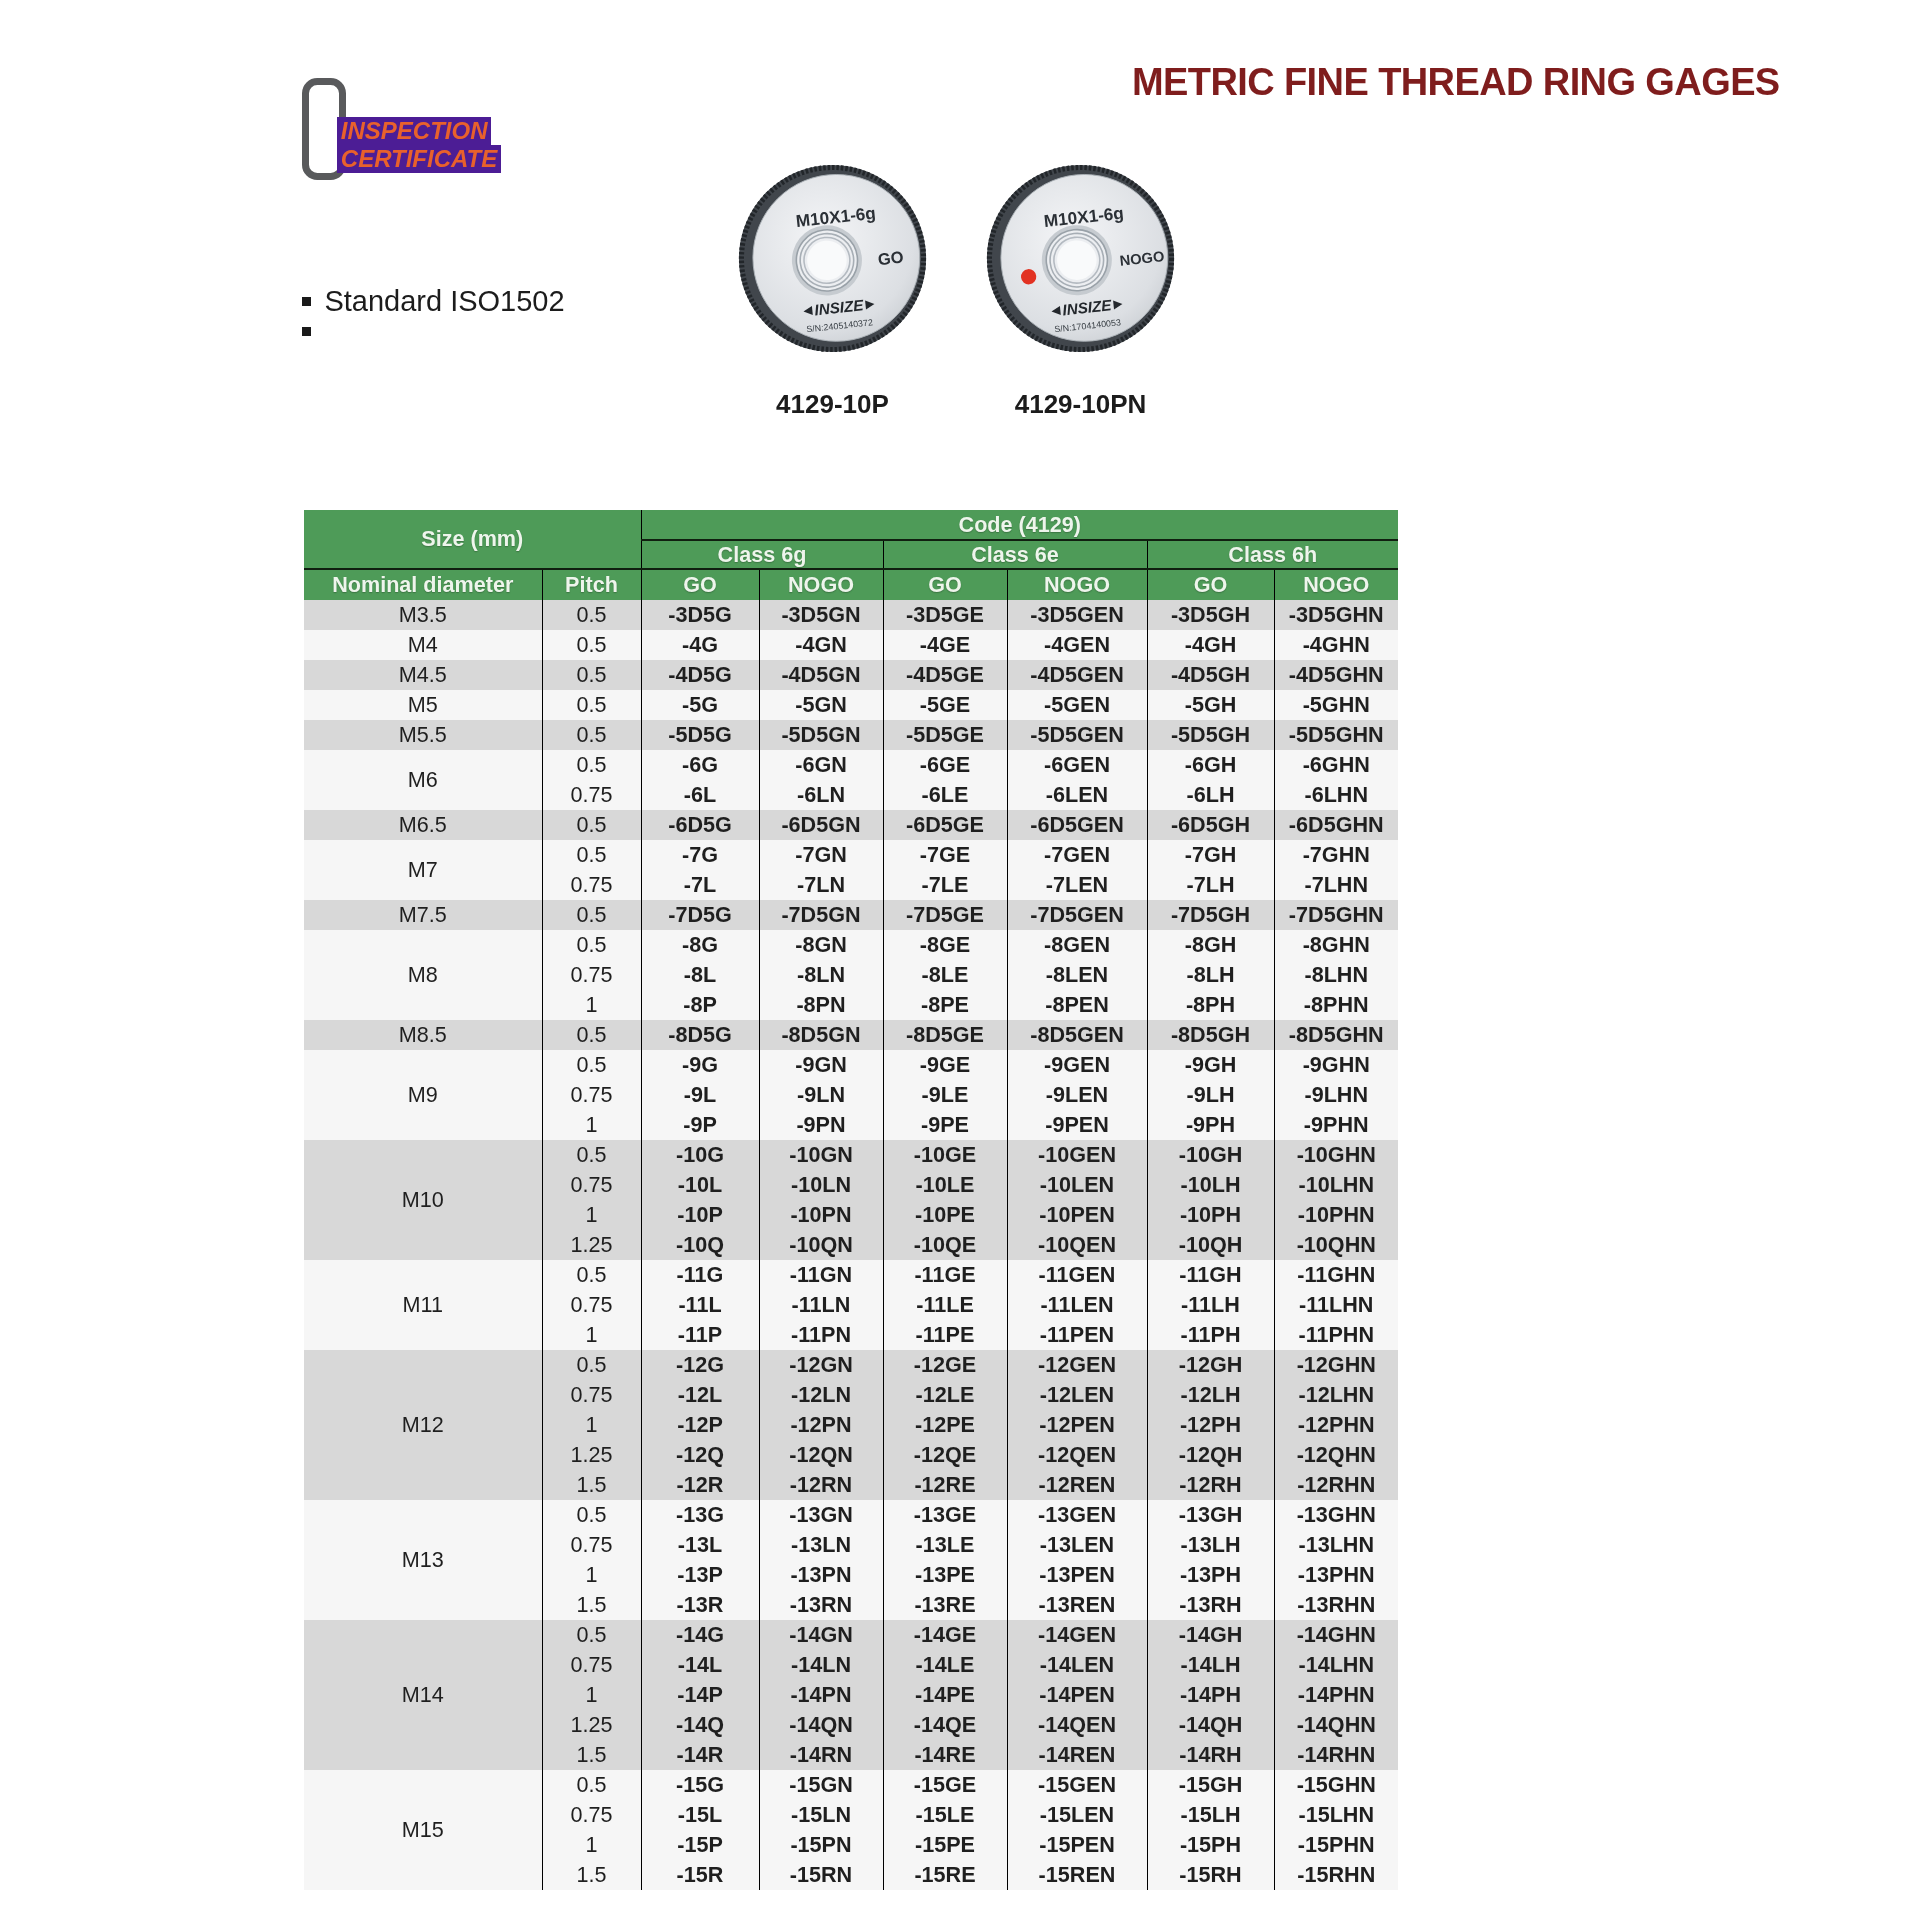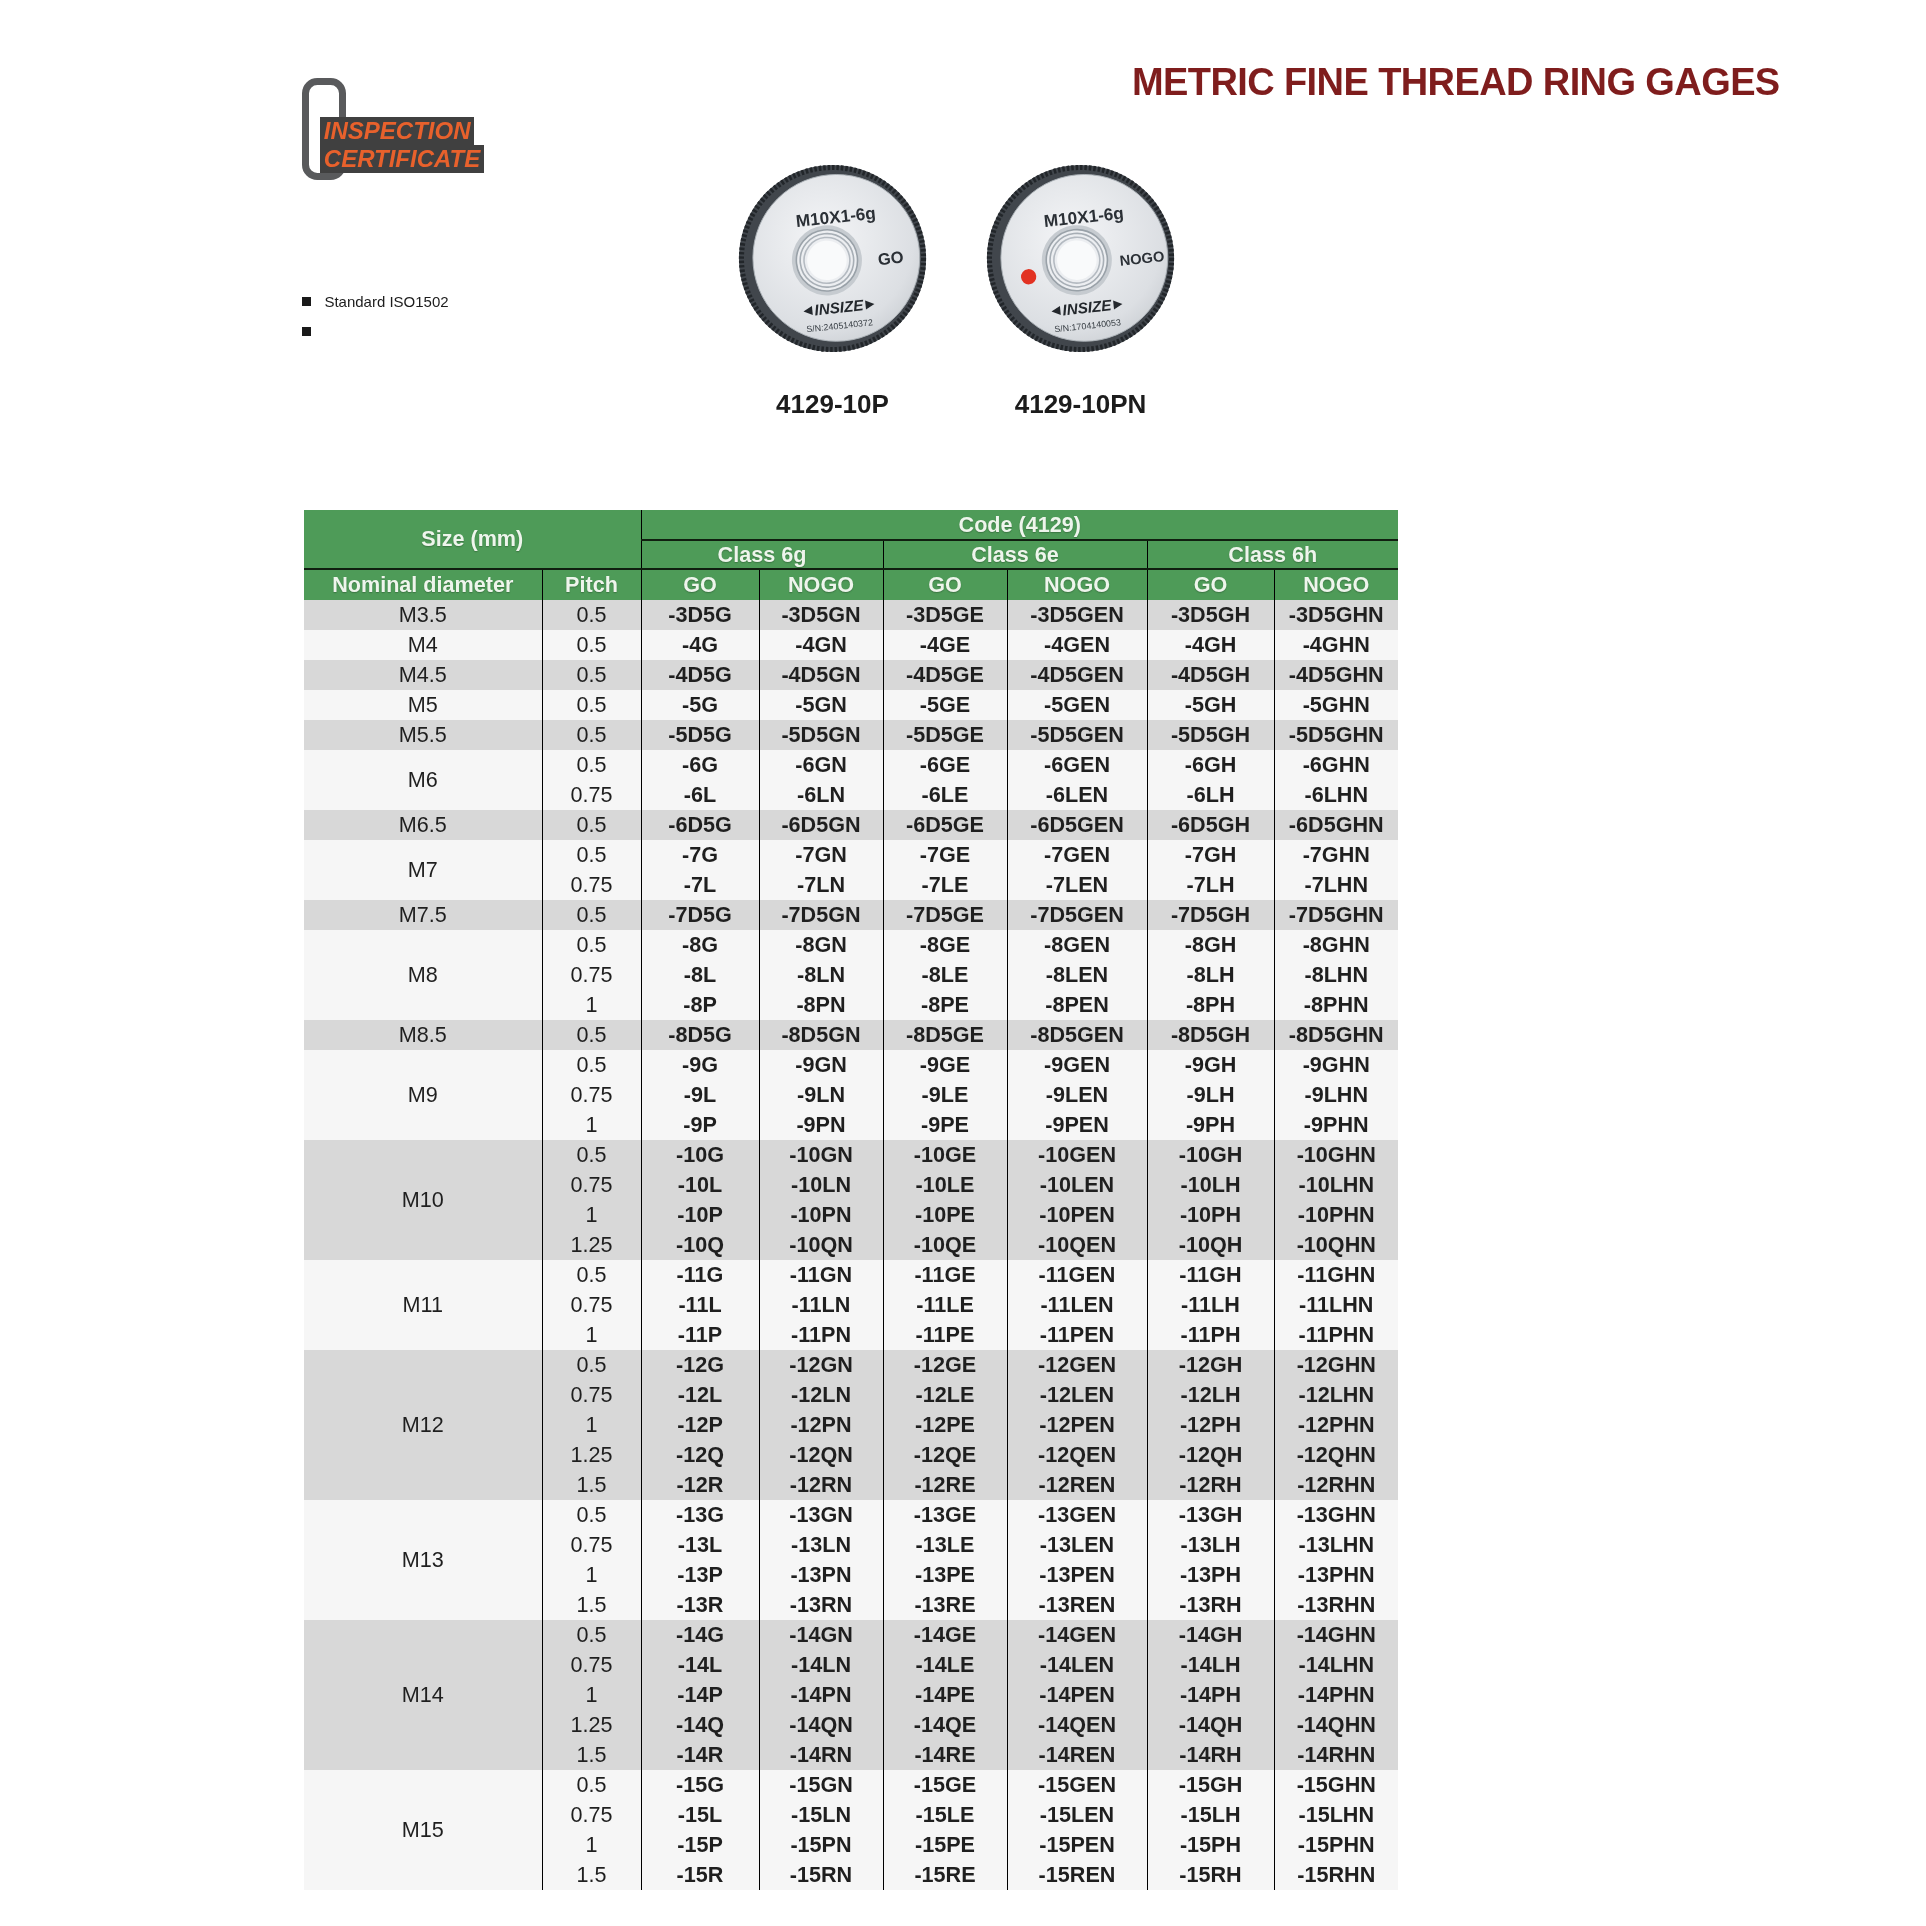--- a/index.html
+++ b/index.html
@@ -11,29 +11,29 @@
   html,body{background:#ffffff;}
   body{font-family:"Liberation Sans","DejaVu Sans",sans-serif;color:var(--ink);}
   .page{position:relative;width:1926px;height:1926px;background:#ffffff;overflow:hidden;}
 
   
   .logo{position:absolute;left:302px;top:78px;width:216px;height:108px;}
   .logo-bracket{position:absolute;left:0;top:0;width:44px;height:102px;
     border:7px solid var(--logo-gray);border-radius:15.3px;}
   .logo-text{position:absolute;left:18px;top:39px;font-style:italic;font-weight:800;
     font-size:24px;line-height:28px;color:var(--orange);letter-spacing:0px;}
-  .logo-text span{display:table;background:#404040;padding:0 3.8px 0 3.8px;}
+  .logo-text span{display:table;background:#4c1d95;padding:0 3.8px 0 3.8px;margin-left:17px;}
 
   
   .title{position:absolute;left:1132px;top:61px;font-size:38px;font-weight:700;
     letter-spacing:-0.6px;color:#7f1d1d;white-space:nowrap;}
 
   
   .bullets{position:absolute;left:299px;top:287px;width:432px;list-style:none;}
-  .bullets li{position:relative;padding-left:25.4px;font-size:15px;line-height:29px;margin-bottom:1.9px;}
+  .bullets li{position:relative;padding-left:25.4px;font-size:29px;line-height:29px;margin-bottom:1.9px;}
   .bullets .sq{position:absolute;left:2.5px;top:9.5px;width:9px;height:9px;background:#1a1a1a;}
 
   
   .ring{position:absolute;width:191px;}
   .ring-go{left:737px;top:163px;}
   .ring-nogo{left:985px;top:163px;}
   .ring-caption{position:absolute;width:191px;text-align:center;font-size:26px;font-weight:700;}
   .cap-go{left:737px;top:389px;}
   .cap-nogo{left:985px;top:389px;}
   svg text{font-family:"Liberation Sans","DejaVu Sans",sans-serif;}

